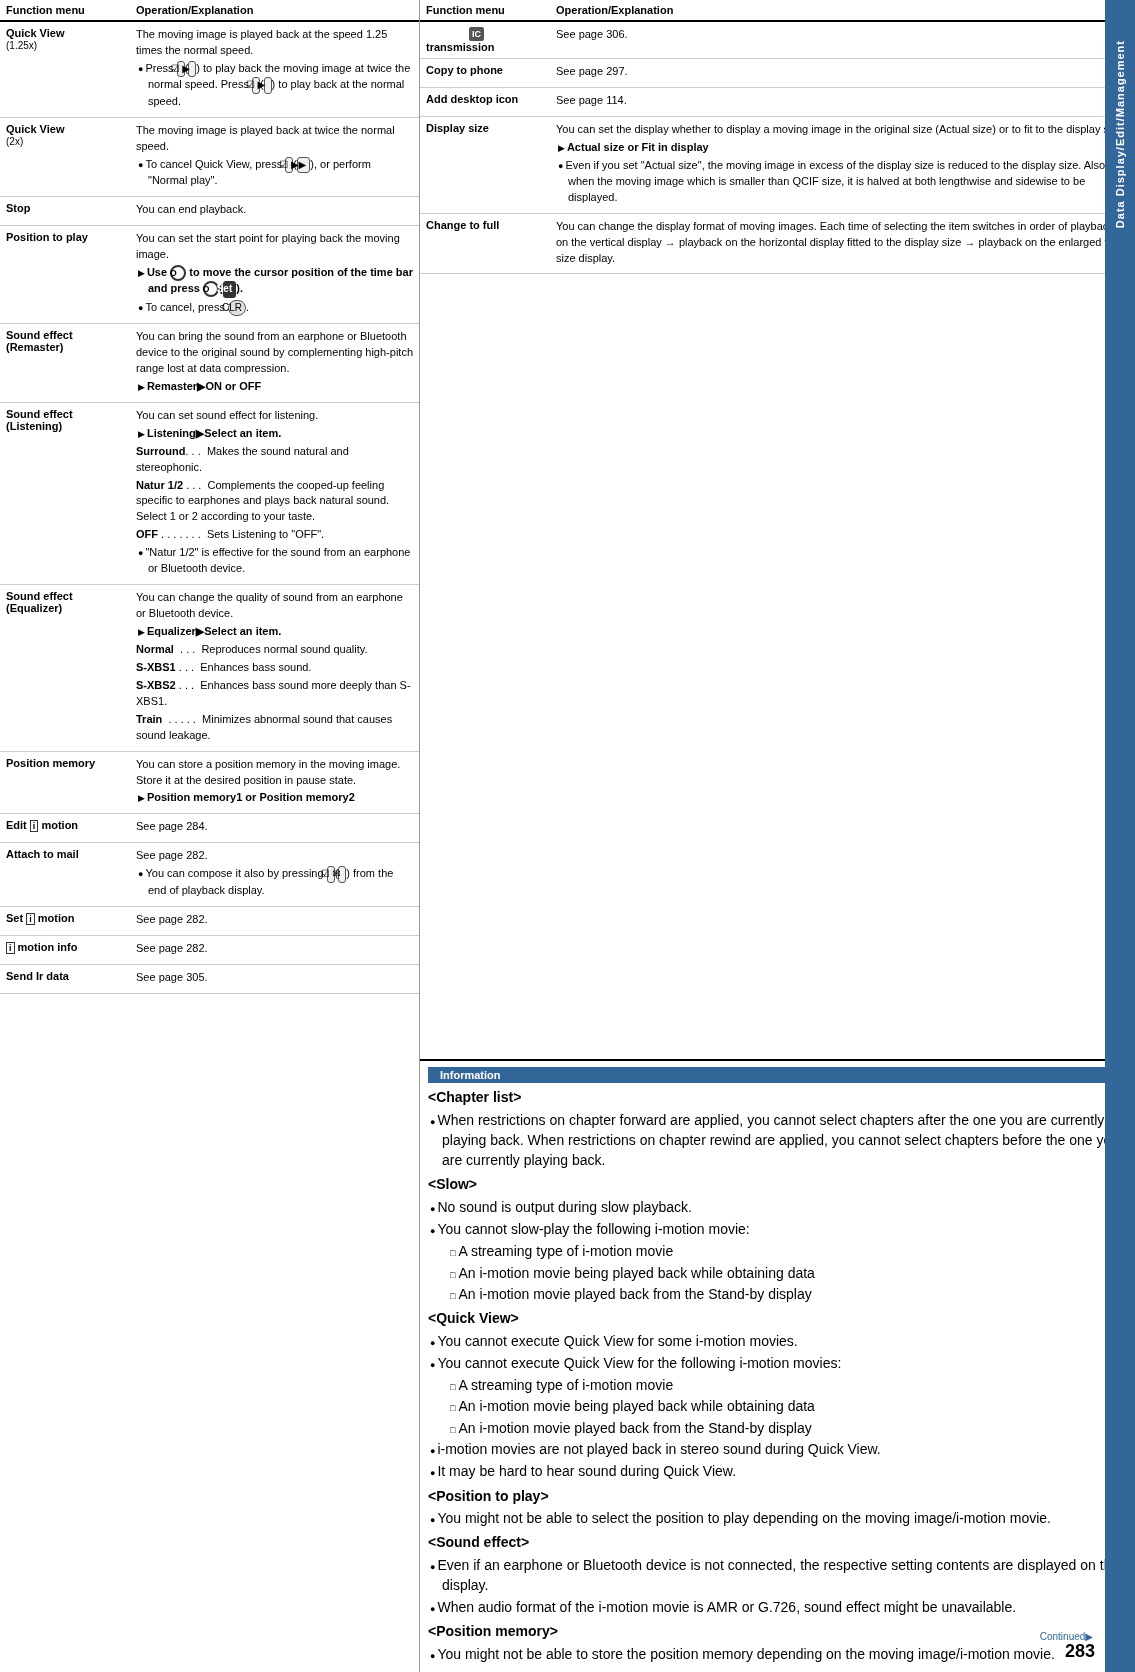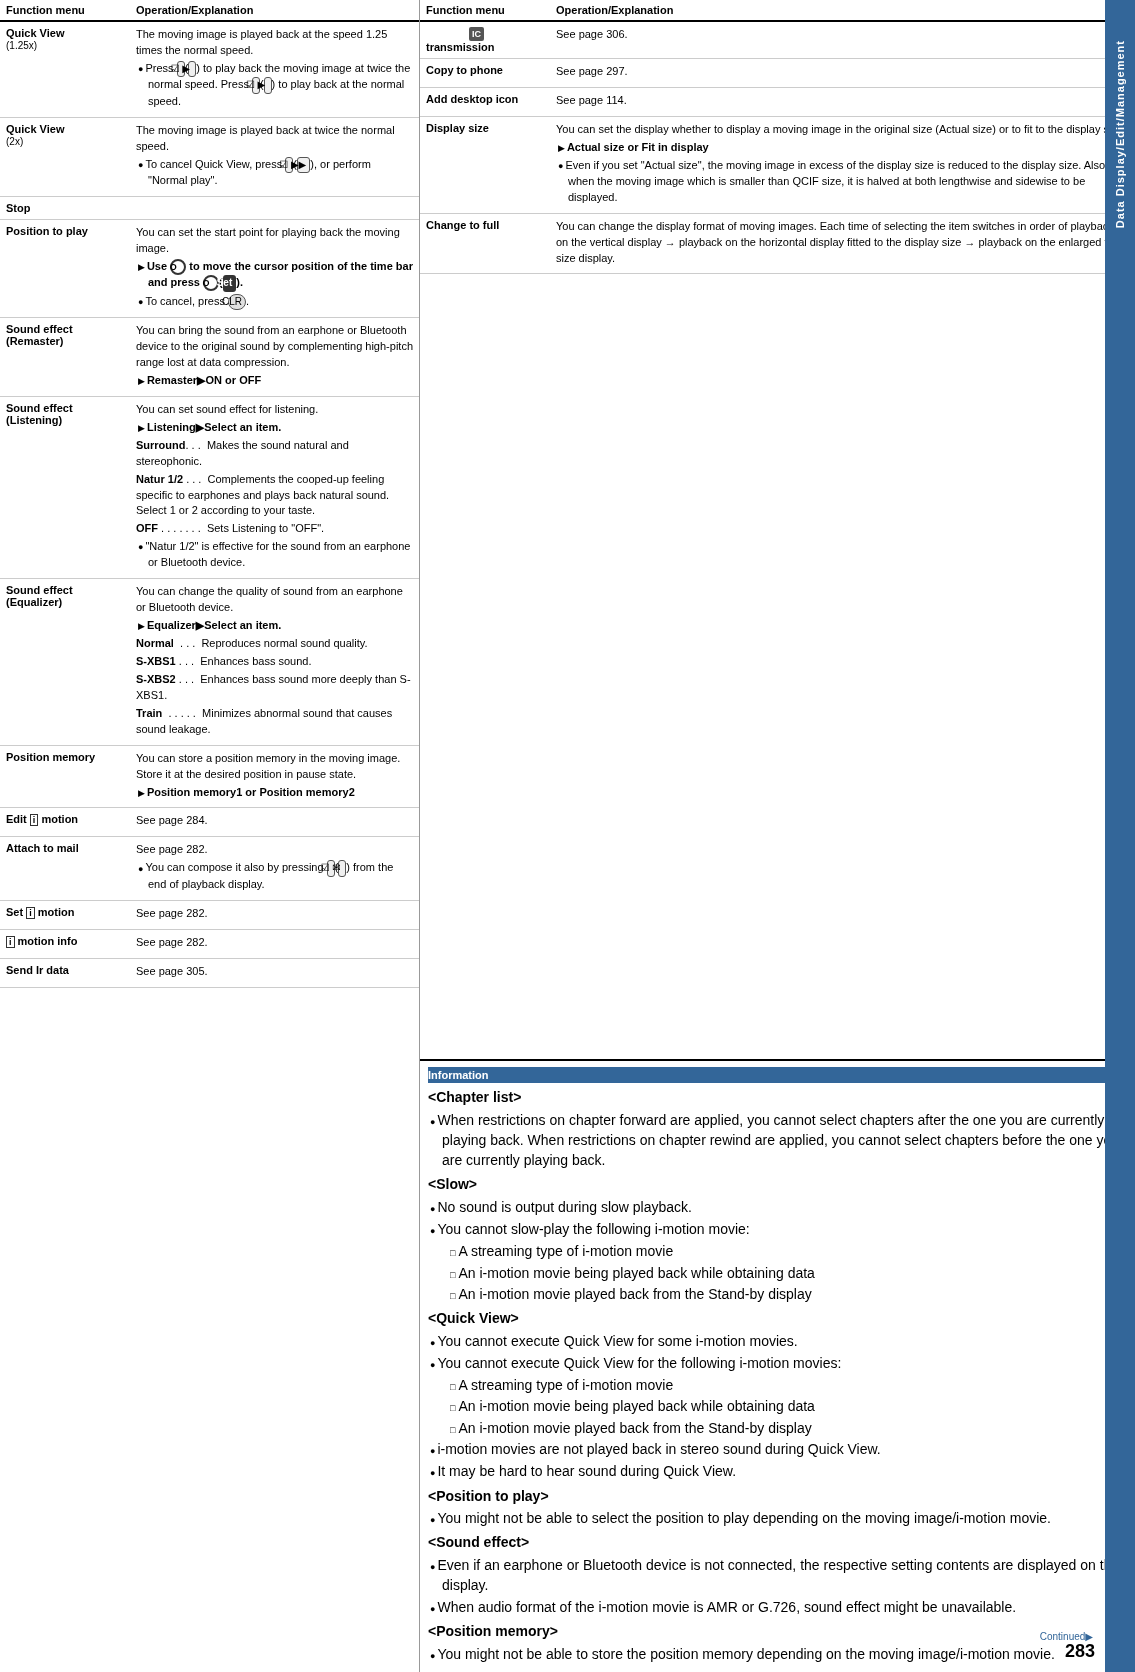--- a/index.html
+++ b/index.html
@@ -152,21 +152,21 @@
       background: #e0e0e0;
       vertical-align: middle;
     }
 
     
     .info-header {
       background: #336699;
       color: #fff;
       font-weight: bold;
       font-size: 11px;
-      padding: 2px 0;
+      padding: 2px 12px;
       margin-bottom: 4px;
     }
 
     .info-content {
       font-size: 14px;
       line-height: 1.45;
     }
 
     .info-section-title {
       font-weight: bold;
@@ -296,20 +296,23 @@
       <div class="cell-operation">
         <p>The moving image is played back at twice the normal speed.</p>
         <span class="bullet">To cancel Quick View, press <span class="key-btn">☑</span>(<span class="key-btn">▶▶</span>), or perform "Normal play".</span>
       </div>
     </div>
 
     <div class="table-row">
       <div class="cell-function">
         <span><strong>Stop</strong></span>
       </div>
+      <div class="cell-operation">
+        <p>You can end playback.</p>
+      </div>
     </div>
 
     <div class="table-row">
       <div class="cell-function">
         <span><strong>Position to play</strong></span>
       </div>
       <div class="cell-operation">
         <p>You can set the start point for playing back the moving image.</p>
         <span class="arrow-item"><strong>Use <span class="circle-icon">O</span> to move the cursor position of the time bar and press <span class="circle-icon">O</span>(<span class="set-btn">Set</span>).</strong></span>
         <span class="bullet">To cancel, press <span class="clr-btn">CLR</span>.</span>

